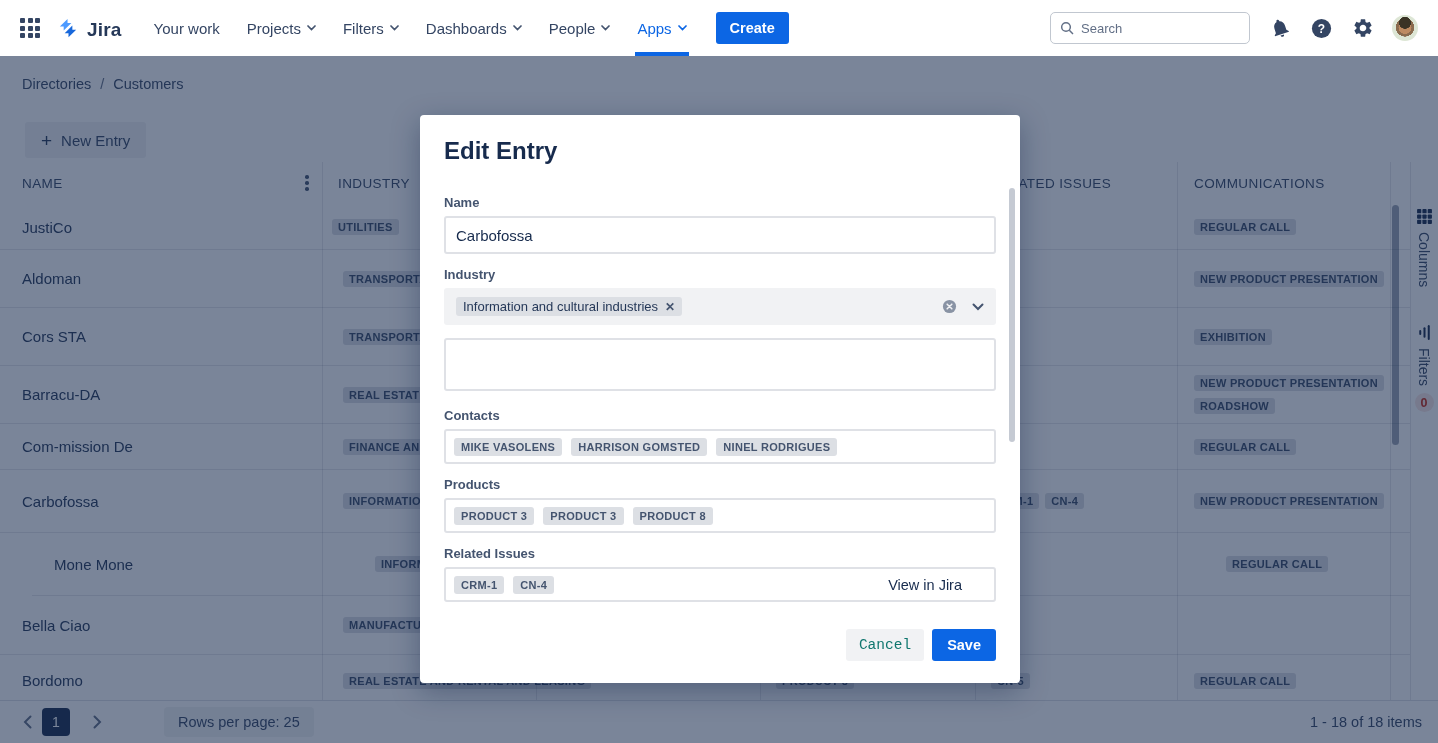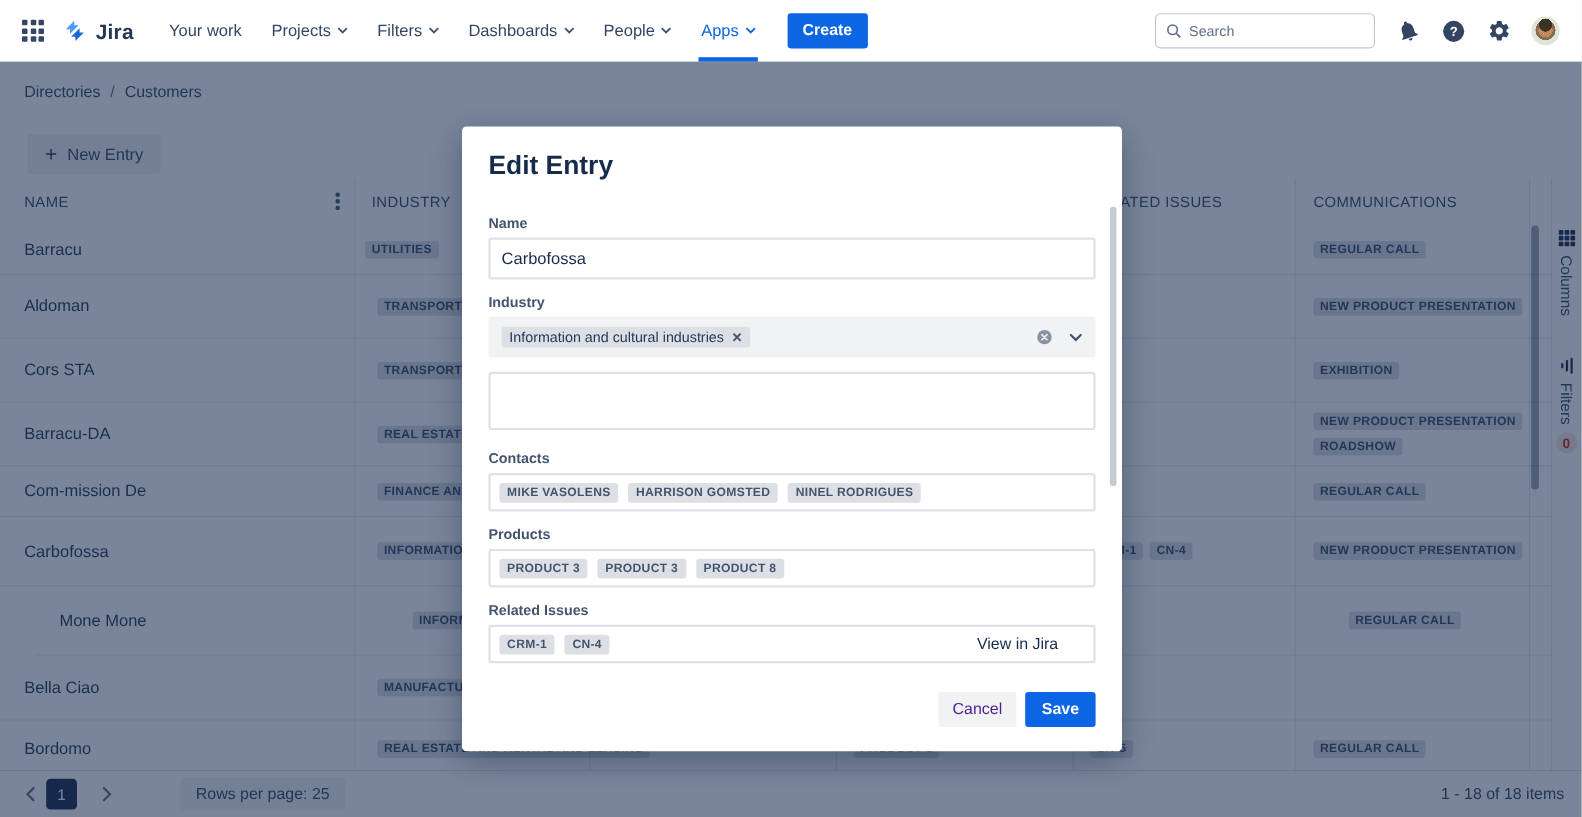--- a/index.html
+++ b/index.html
@@ -146,21 +146,21 @@
     width:100%; min-height:35px; border:2px solid #DFE1E6; border-radius:3px;
     display:flex; align-items:center; gap:9px; padding:5px 8px;
   }
   .chips-field .chip { padding:3px 7px; }
   .related-field { position:relative; }
   .view-link { margin-left:auto; margin-right:24px; font-size:14.5px; color:#172B4D; cursor:pointer; white-space:nowrap; }
   .m-scroll-thumb { position:absolute; right:5px; top:73px; width:6px; height:254px; background:#C5CAD3; border-radius:3px; cursor:grab; }
   .m-footer { position:absolute; left:0; right:0; bottom:0; height:71px; }
   .m-footer .btns { position:absolute; top:17px; right:24px; display:flex; gap:8px; }
   .btn { height:32px; border:none; border-radius:3px; font-family:inherit; font-size:14.5px; cursor:pointer; }
-  .btn-cancel { padding:0 13px; background:#F1F2F4; color:#4c1d95; font-weight:500; }
+  .btn-cancel { padding:0 13px; background:#F1F2F4; color:#0f766e; font-weight:500;font-family:Liberation Mono, monospace; }
   .btn-save { padding:0 15px; background:#0C66E4; color:#fff; font-weight:700;text-align:center; }
 </style>
 </head>
 <body>
 
 <header class="topnav">
   <div class="nav-left">
     <div class="appswitcher">
       <i></i>
         <i></i>
@@ -274,21 +274,21 @@
       <div class="th" style="left: 991px;">RELATED ISSUES</div>
       <div class="th" style="left: 1194px;">COMMUNICATIONS</div>
       <div class="kebab">
         <i></i>
         <i></i>
         <i></i>
       </div>
     </div>
   <div class="tbody" id="tbody">
       <div class="trow" style="height: 45px;">
-        <div class="cell cell-name" style="left: 22px;">Barracu</div>
+        <div class="cell cell-name" style="left: 22px;">JustiCo</div>
         <div class="cell cell-chips" style="left: 332px;">
           <span class="chip">UTILITIES</span>
         </div>
         <div class="cell cell-chips" style="left: 776px;"></div>
         <div class="cell cell-chips" style="left: 991px;"></div>
         <div class="cell cell-comms" style="left: 1194px;">
           <span class="chip">REGULAR CALL</span>
         </div>
       </div>
       <div class="trow" style="height: 58px;">

